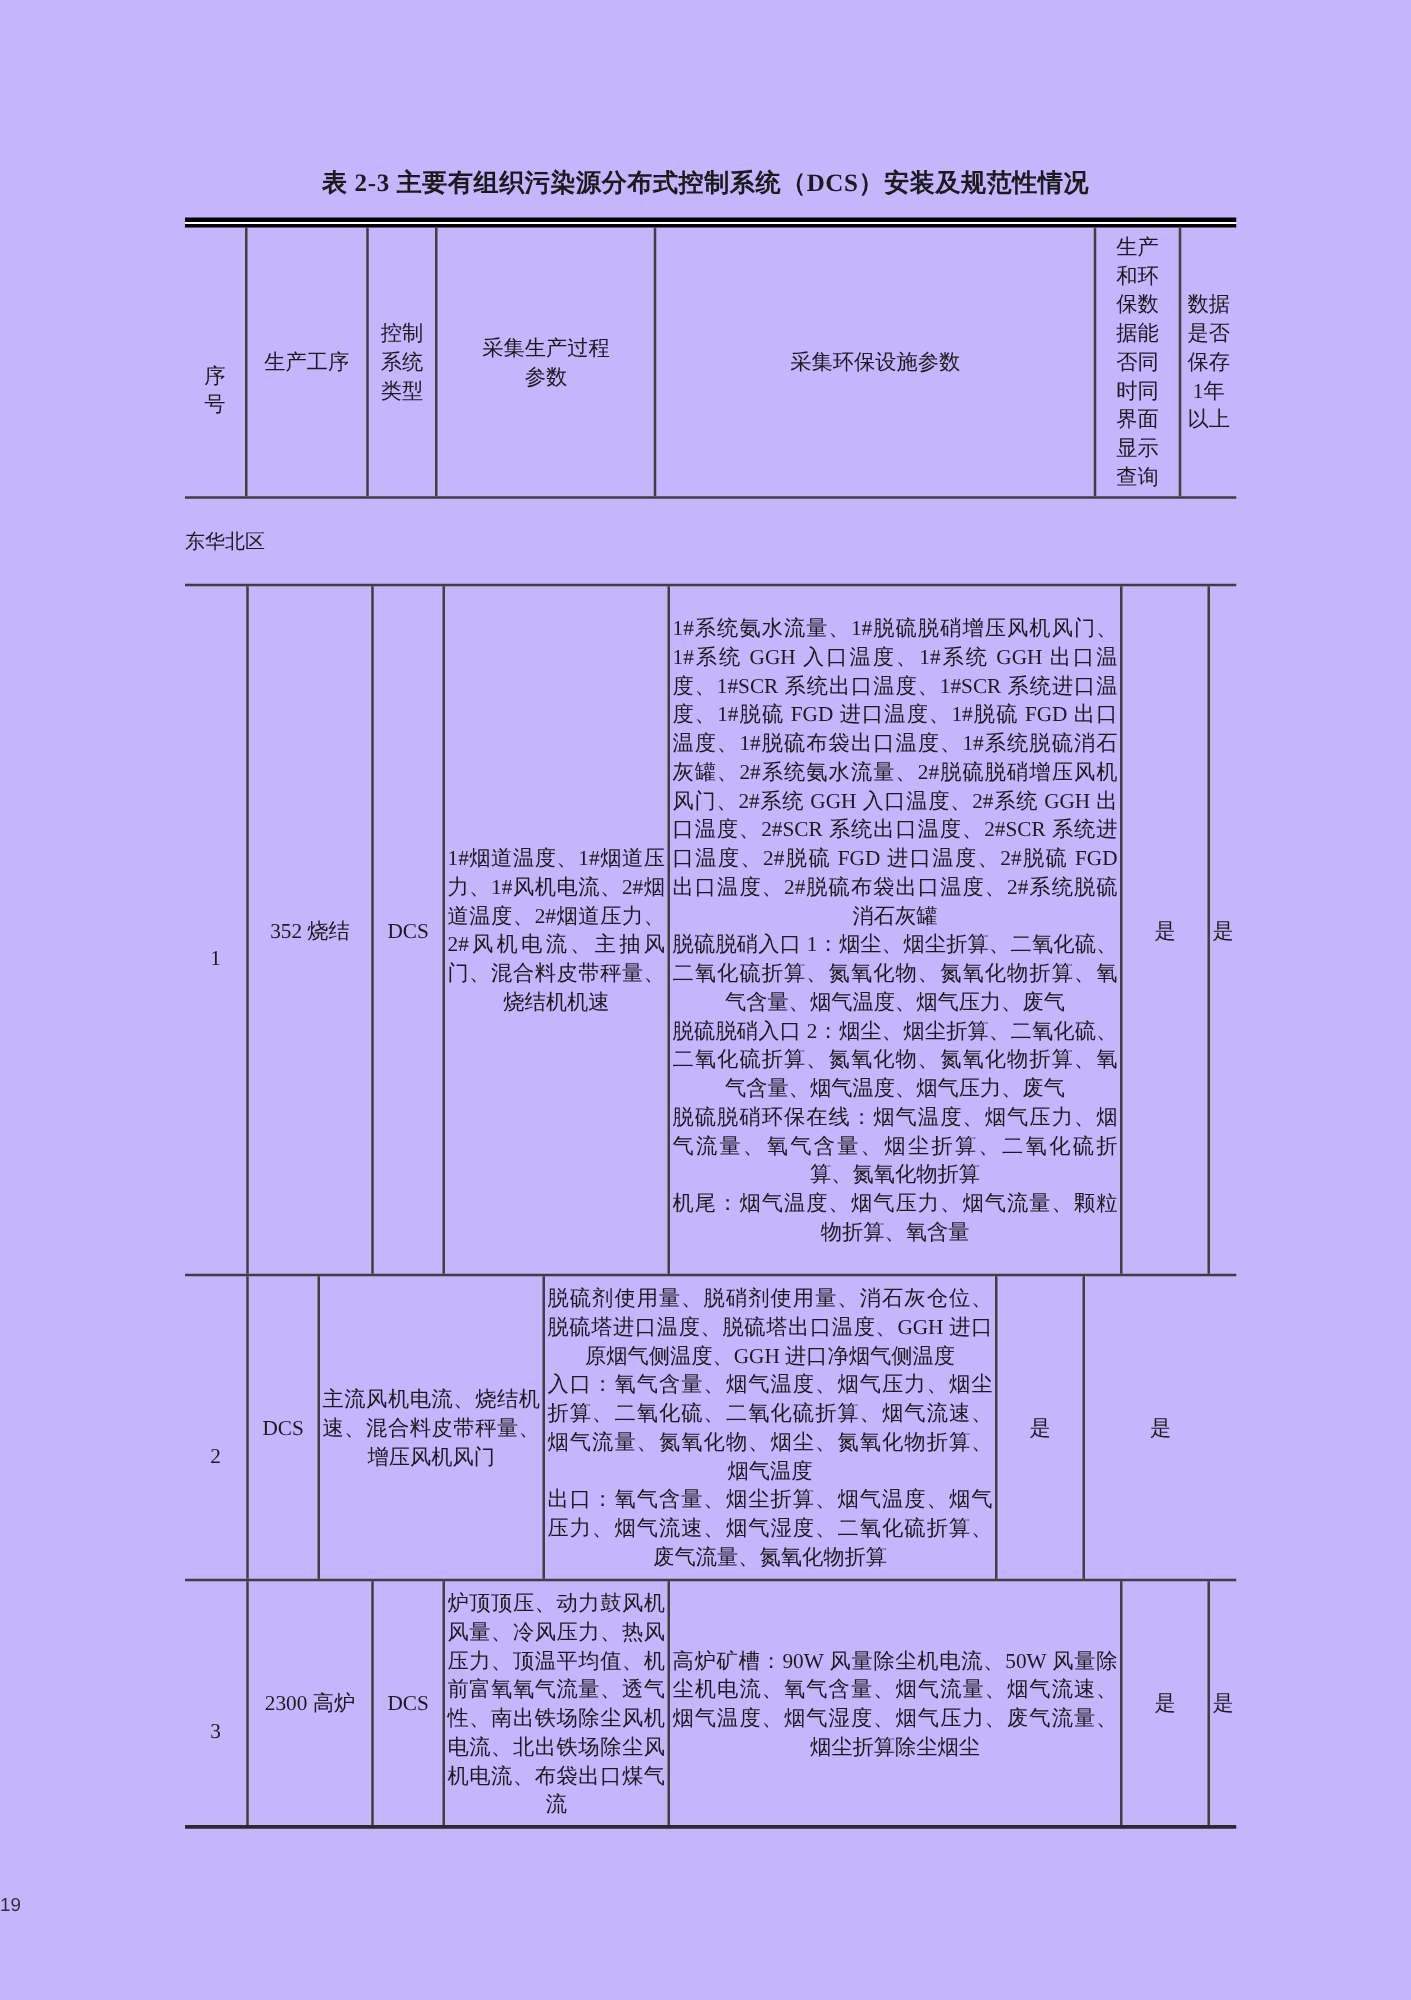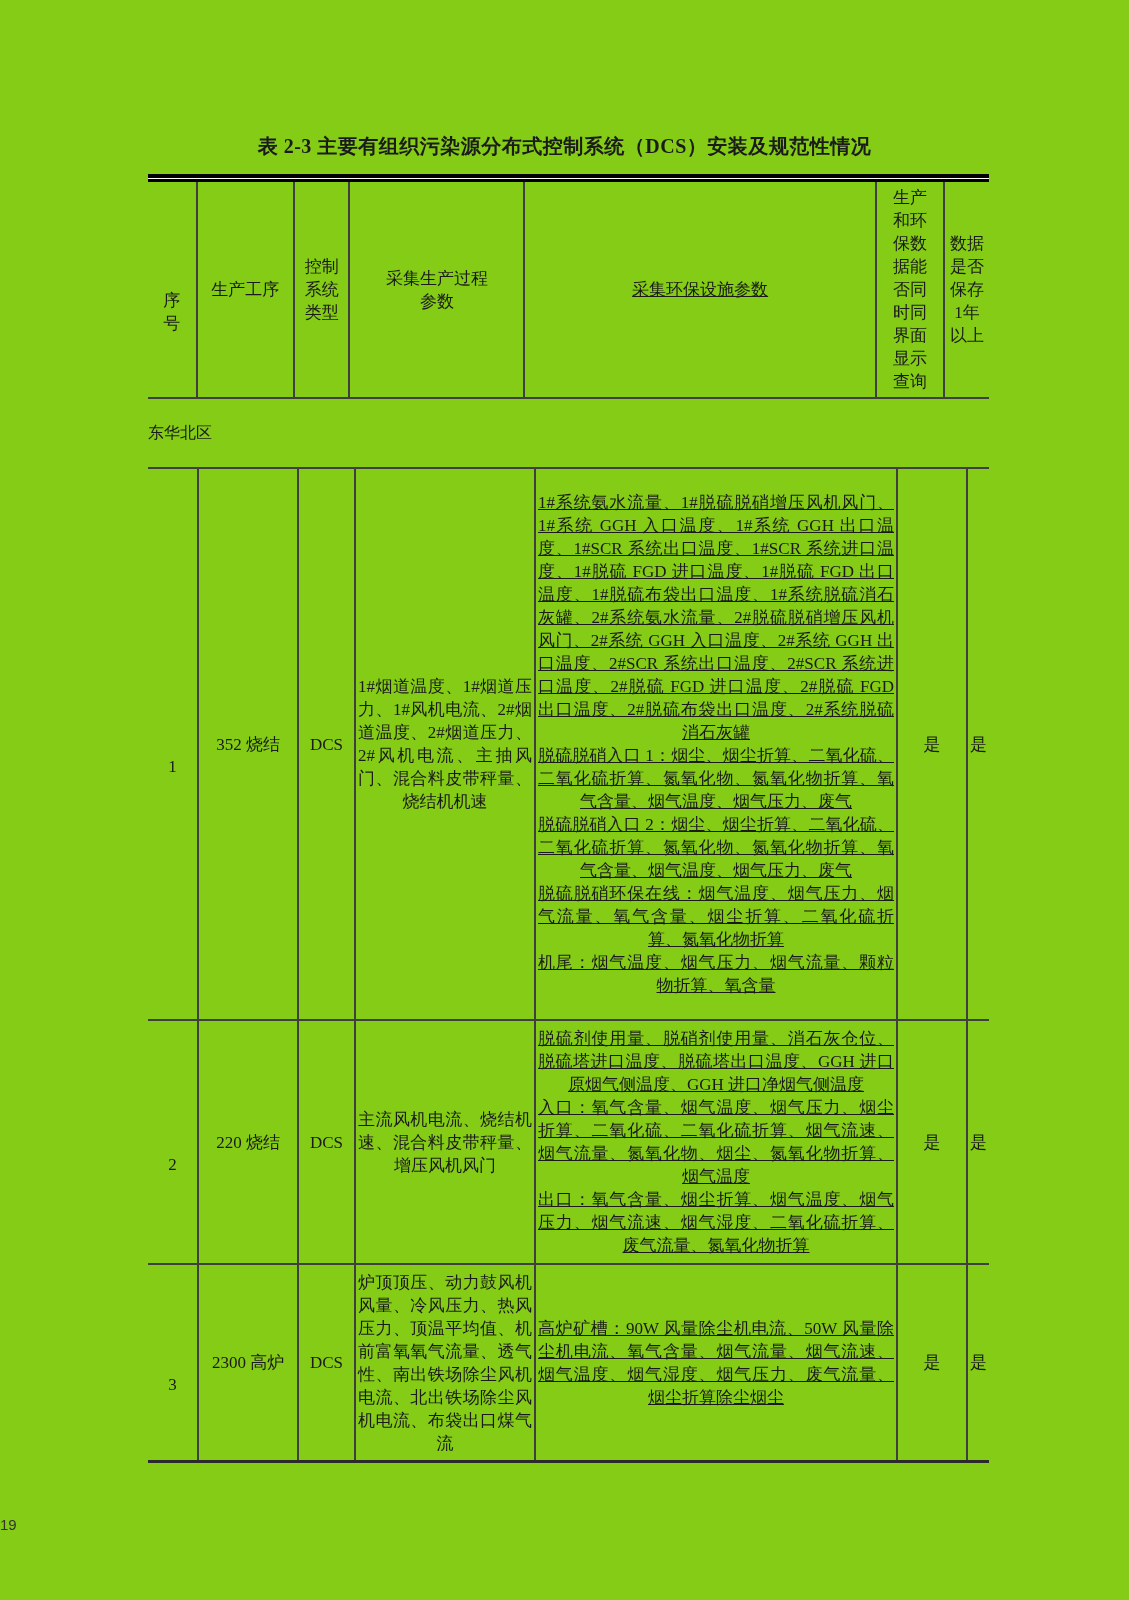--- a/index.html
+++ b/index.html
@@ -1,38 +1,38 @@
 <!DOCTYPE html>
 <html><head>
 <meta charset="utf-8">
 <style>
   html,body{margin:0;padding:0;background:#ffffff;}
   .page{
     position:relative;
     width:1129px;height:1600px;
-    background:#84cc16;
+    background:#c4b5fd;
     font-family:"Liberation Serif","DejaVu Serif",serif;
     color:#1b1b1b;
     overflow:hidden;
   }
   .doc-title{
     position:absolute;top:133px;left:0;width:100%;
     text-align:center;font-weight:bold;font-size:20px;letter-spacing:.5px;
   }
   .tbl{position:absolute;left:148px;top:174px;width:841px;}
   .dbl-rule{height:8px;background:linear-gradient(#000 0 50%,#fff 50% 68%,#000 68% 100%);}
   .trow{display:flex;align-items:stretch;border-bottom:2px solid #3f3f3f;box-sizing:border-box;}
   .c{
     box-sizing:border-box;display:flex;flex-direction:column;
     justify-content:center;align-items:center;
     padding:4px 2px;font-size:17px;line-height:23px;text-align:center;
   }
   .c + .c{border-left:2px solid #3f3f3f;}
   .c1{width:49px;margin-top:44px;}.c2{width:100px;}.c3{width:57px;}.c4{width:180px;}
-  .c5{width:362px;text-decoration:underline;}.c6{width:70px;}.c7{width:72px;flex:1;}
+  .c5{width:362px;}.c6{width:70px;}.c7{width:72px;flex:1;}
   .thead{min-height:193px;}
   .w1{display:block;width:20px;text-align:center;}
   .w2{display:block;width:40px;text-align:center;}
   .w6{display:block;width:112px;text-align:center;}
   .band{
     height:68px;display:flex;align-items:center;
     border-bottom:2px solid #3f3f3f;font-size:16px;
   }
   .r1{min-height:552px;}
   .r2{min-height:244px;}
@@ -95,21 +95,20 @@
         <div class="p">脱硫脱硝入口 2：烟尘、烟尘折算、二氧化硫、二氧化硫折算、氮氧化物、氮氧化物折算、氧气含量、烟气温度、烟气压力、废气</div>
         <div class="p">脱硫脱硝环保在线：烟气温度、烟气压力、烟气流量、氧气含量、烟尘折算、二氧化硫折算、氮氧化物折算</div>
         <div class="p">机尾：烟气温度、烟气压力、烟气流量、颗粒物折算、氧含量</div>
       </div>
       <div class="c c6">是</div>
       <div class="c c7">是</div>
     </div>
 
     <div class="trow r2">
       <div class="c c1">2</div>
-      <div class="c c2">220 烧结</div>
       <div class="c c3">DCS</div>
       <div class="c c4">
         <div class="p">主流风机电流、烧结机速、混合料皮带秤量、增压风机风门</div>
       </div>
       <div class="c c5">
         <div class="p">脱硫剂使用量、脱硝剂使用量、消石灰仓位、脱硫塔进口温度、脱硫塔出口温度、GGH 进口原烟气侧温度、GGH 进口净烟气侧温度</div>
         <div class="p">入口：氧气含量、烟气温度、烟气压力、烟尘折算、二氧化硫、二氧化硫折算、烟气流速、烟气流量、氮氧化物、烟尘、氮氧化物折算、烟气温度</div>
         <div class="p">出口：氧气含量、烟尘折算、烟气温度、烟气压力、烟气流速、烟气湿度、二氧化硫折算、废气流量、氮氧化物折算</div>
       </div>
       <div class="c c6">是</div>

